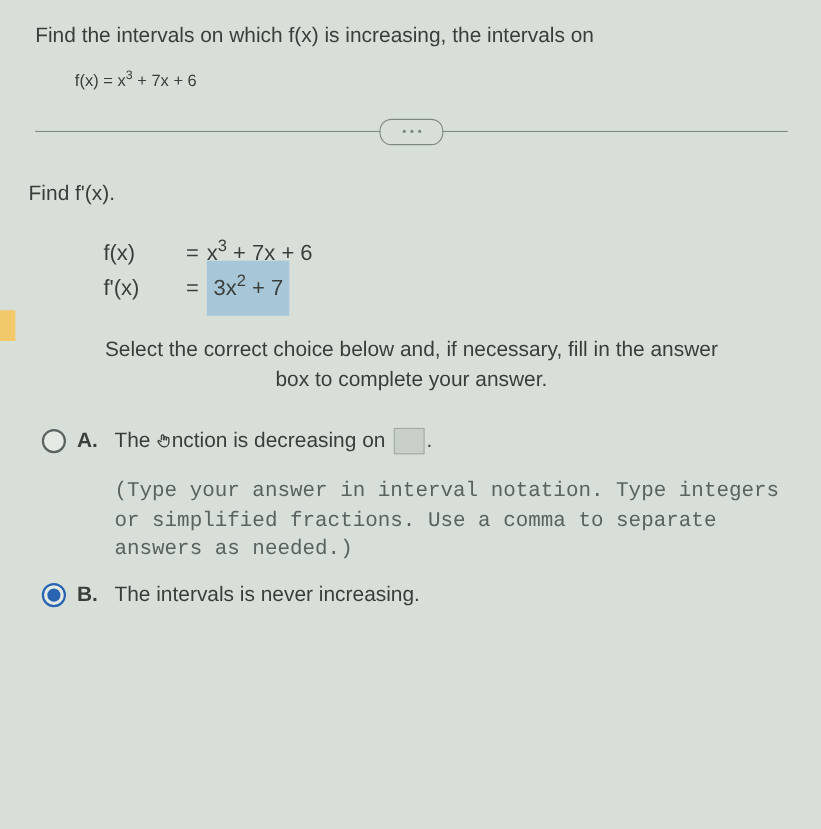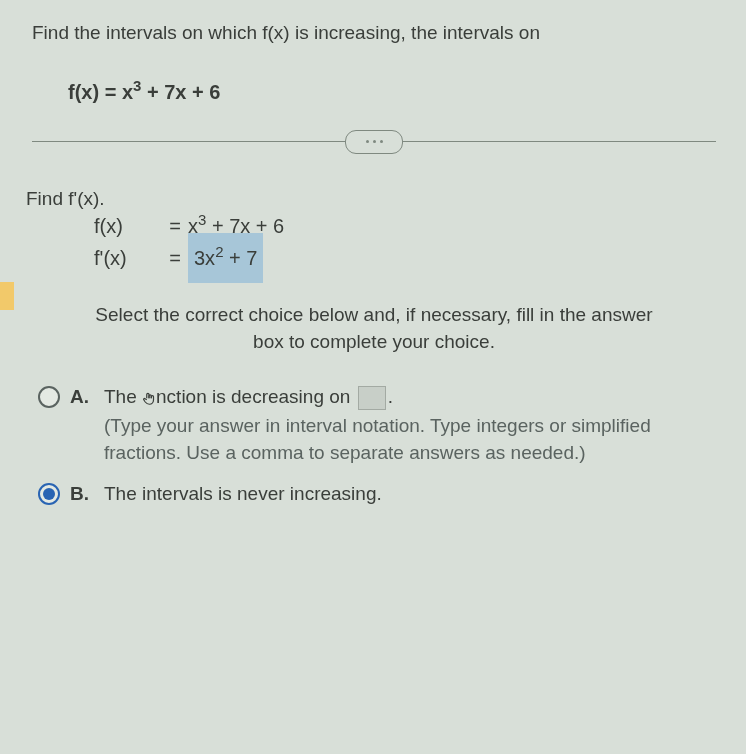--- a/index.html
+++ b/index.html
@@ -12,27 +12,26 @@
       overflow: hidden;
       color: #3a3e3a;
       font-size: 19px;
       line-height: 1.4;
     }
     .page {
       padding: 20px 30px 20px 32px;
       position: relative;
     }
     .prompt {
-      margin-bottom: 31px;
+      margin-bottom: 16px;
     }
     .formula {
       margin-left: 36px;
       margin-bottom: 20px;
-      font-size: 20px;
-      font-weight: bold;
+      font-size: 15px;
     }
     sup {
       font-size: 0.75em;
       vertical-align: super;
       line-height: 0;
     }
     .divider-row {
       height: 30px;
       position: relative;
       margin-bottom: 30px;
@@ -68,20 +67,21 @@
     .yellow-tab {
       position: absolute;
       left: 0;
       top: 282px;
       width: 14px;
       height: 28px;
       background: #f2c96a;
     }
     .find-fprime {
       margin-left: -6px;
+      margin-bottom: 26px;
     }
     .work {
       margin-left: 62px;
       margin-bottom: 30px;
       font-size: 20px;
     }
     .work-row {
       display: flex;
       align-items: center;
       margin-bottom: 4px;
@@ -151,21 +151,22 @@
       display: inline-block;
       width: 26px;
       height: 22px;
       background: #c8cfc8;
       border: 1px solid #a3aaa3;
       vertical-align: middle;
       margin: 0 2px;
     }
     .hint {
       color: #5a6360;
-      margin-top: 2px;
+      margin-top: 18px;
+      font-family: Liberation Mono, monospace;
     }
     .cursor-icon {
       display: inline-block;
       width: 18px;
       height: 18px;
       position: relative;
       vertical-align: middle;
       margin: 0 -2px;
     }
     .cursor-icon svg {
@@ -207,21 +208,21 @@
     </div>
     <div class="work-row">
       <span class="work-left">f'(x)</span>
       <span class="work-eq">=</span>
       <span class="work-right"><span class="highlight"><span>3x</span><sup>2</sup><span> + 7</span></span></span>
     </div>
   </div>
 
   <div class="instruction">
     <span>Select the correct choice below and, if necessary, fill in the answer</span><br>
-    <span>box to complete your choice.</span>
+    <span>box to complete your answer.</span>
   </div>
 
   <div class="choices">
 
     <div class="choice">
       <div class="radio"></div>
       <div class="choice-letter">A.</div>
       <div class="choice-body">
         <span>The </span><span class="cursor-icon"><svg viewBox="0 0 24 24" fill="none" stroke="#3a3e3a" stroke-width="1.6">
               <path d="M9 11V6a1.5 1.5 0 013 0v5"></path>

